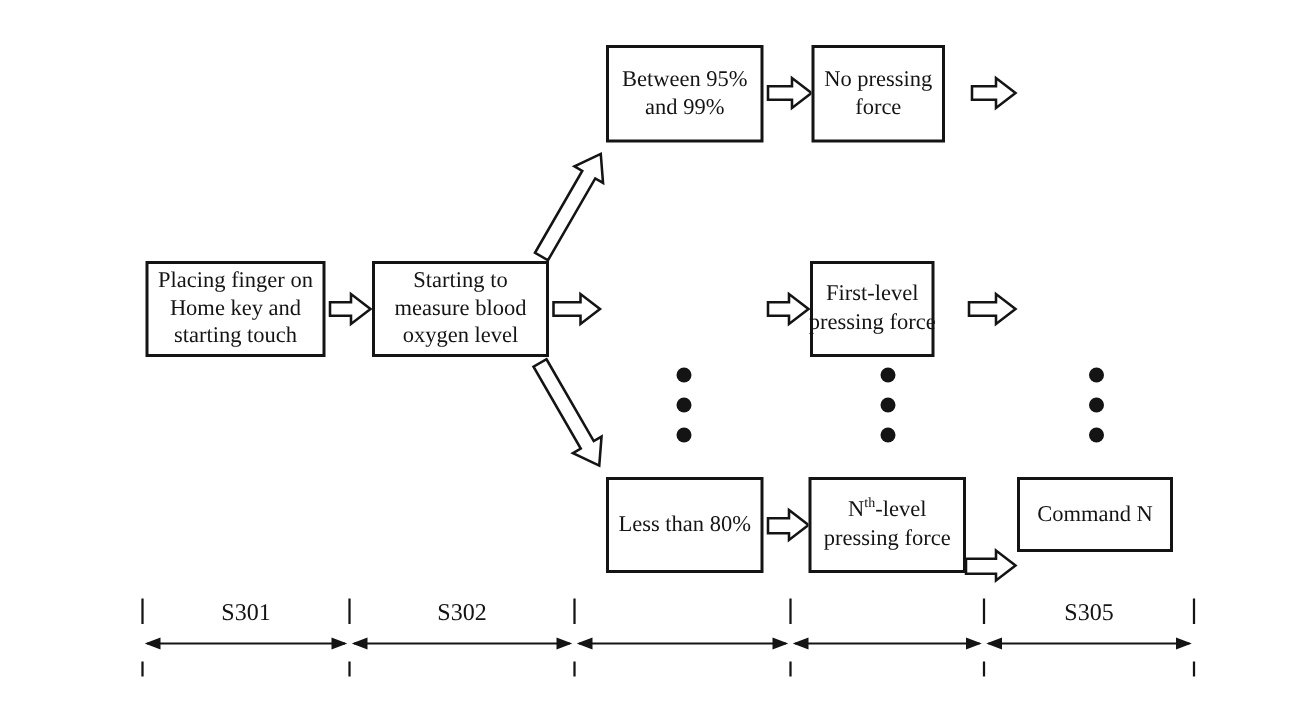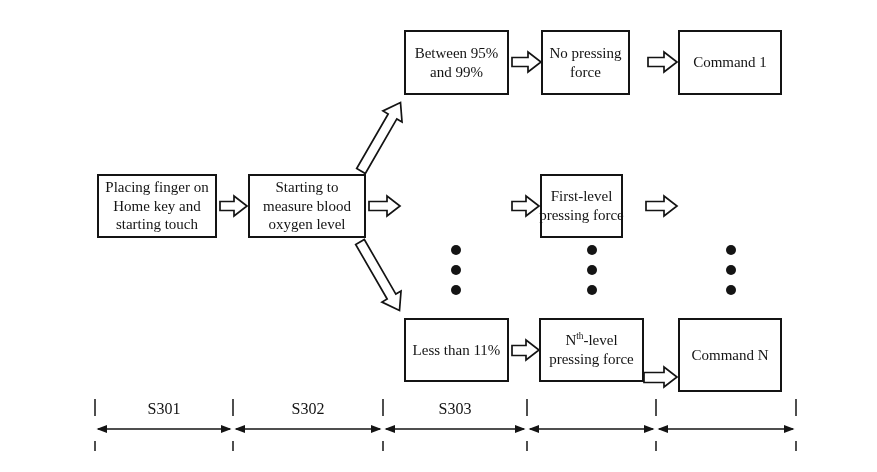--- a/index.html
+++ b/index.html
@@ -138,41 +138,38 @@
   <div class="box" style="left:404px;top:30px;width:105px;height:65px">
     <span class="ln">Between 95%</span>
     <span class="ln">and 99%</span>
   </div>
 
   <div class="box" style="left:541px;top:30px;width:89px;height:65px">
     <span class="ln">No pressing</span>
     <span class="ln">force</span>
   </div>
 
-  <div class="box" style="left:678px;top:30px;width:104px;height:65px">
-    <span class="ln">Command 1</span>
-  </div>
 
 
   <div class="box" style="left:540px;top:174px;width:83px;height:64px">
     <span class="ln">First-level</span>
     <span class="ln">pressing force</span>
   </div>
 
 
   <div class="box" style="left:404px;top:318px;width:105px;height:64px">
-    <span class="ln">Less than 11%</span>
+    <span class="ln">Less than 80%</span>
   </div>
 
   <div class="box" style="left:539px;top:318px;width:105px;height:64px">
     <span class="ln"><span>N</span><sup>th</sup><span>-level</span></span>
     <span class="ln">pressing force</span>
   </div>
 
-  <div class="box" style="left:678px;top:318px;width:104px;height:74px">
+  <div class="box" style="left:678px;top:318px;width:104px;height:50px">
     <span class="ln">Command N</span>
   </div>
 
   <div class="tl-label" style="left:109px;top:400px">S301</div>
   <div class="tl-label" style="left:253px;top:400px">S302</div>
-  <div class="tl-label" style="left:400px;top:400px">S303</div>
+  <div class="tl-label" style="left:671px;top:400px">S305</div>
 
 </div>
 
 </body></html>

